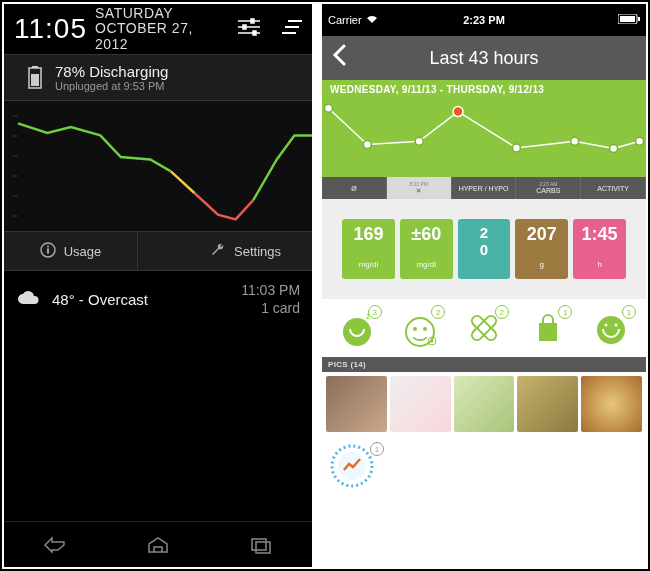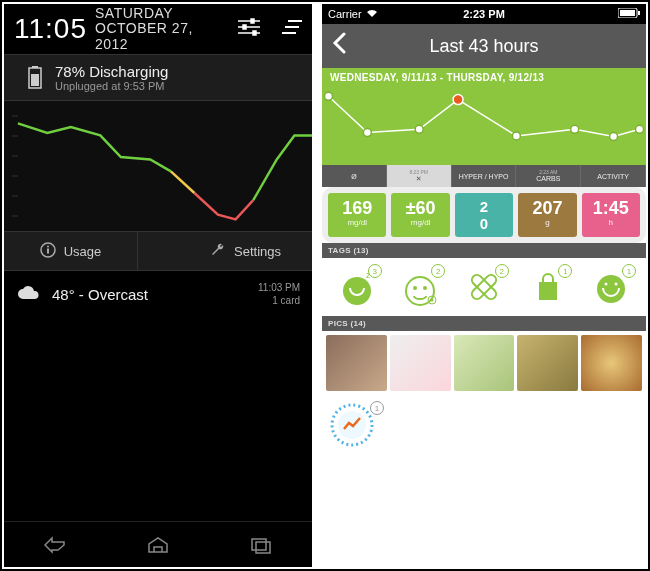--- a/index.html
+++ b/index.html
@@ -42,52 +42,52 @@
   .batt-title { font-size: 15px; color: #eee; }
   .batt-sub { font-size: 11px; color: #999; }
   .pl-chart { height: 130px; background: #0e0e0e; position: relative; }
   .pl-chart svg { width:100%; height:100%; }
   .pl-tabs { display:flex; height:40px; background:#1d1d1d; border-top:1px solid #333; border-bottom:1px solid #333;}
   .pl-tab { flex:1; display:flex; align-items:center; justify-content:center; gap:8px; font-size:13px; color:#ccc;}
   .pl-tab + .pl-tab { border-left:1px solid #333;padding-left:41px; }
   .pl-weather { display:flex; align-items:center; padding:10px 12px; gap:12px; background:#000;}
   .cloud-icon { width:24px; height:18px; }
   .w-main { font-size:15px; color:#eee; }
-  .w-right { margin-left:auto; text-align:right; font-size:10px; color:#999; line-height:1.3;}
+  .w-right { margin-left:auto; text-align:right; font-size:14px; color:#999; line-height:1.3;}
   .pl-spacer { flex:1; background:#000; }
   .pl-navbar { height:46px; background:#000; display:flex; justify-content:space-around; align-items:center; border-top:1px solid #222;}
   .nav-shape { width:34px; height:22px; display:flex; align-items:center; justify-content:center;}
   
   
   .phone-right {
     width: 326px;
     height: 563px;
     margin: 2px 2px 2px 2px;
     background: #fff;
     color: #333;
     display:flex; flex-direction:column;
     position:relative;
   }
-  .pr-status { height:20px; background:#000; color:#fff; display:flex; align-items:center; padding:0 6px; font-size:11px; justify-content:space-between;}
+  .pr-status { height:32px; background:#000; color:#fff; display:flex; align-items:center; padding:0 6px; font-size:11px; justify-content:space-between;}
   .pr-status .mid { position:absolute; left:0; right:0; text-align:center; font-weight:600;}
   .pr-nav { height:44px; background:#585858; color:#fff; display:flex; align-items:center; justify-content:center; position:relative; font-size:18px; font-weight:300;}
   .pr-back { position:absolute; left:10px; font-size:24px; font-weight:600;}
   .pr-daterange { background:#8cc63f; color:#fff; font-size:10px; font-weight:600; padding:4px 8px; letter-spacing:0.3px;}
   .pr-chart { height:78px; background:#8cc63f; position:relative; }
   .pr-chart svg { width:100%; height:100%; }
   .pr-segbar { height:22px; background:#585858; display:flex; }
   .seg { flex:1; color:#eee; font-size:7px; display:flex; flex-direction:column; align-items:center; justify-content:center; border-right:1px solid #6a6a6a; padding:1px 0; line-height:1;}
   .seg.active { background:#d9d9d9; color:#585858; position:relative;}
   .seg .t { font-size:5px; color:#bbb;}
   .seg.active .t { color:#888;}
   .seg.active::before { content:""; position:absolute; top:-5px; left:50%; margin-left:-5px; border:5px solid transparent; border-bottom-color:#d9d9d9;}
-  .pr-metrics { display:flex; gap:5px; padding:6px; background:#eee;border-radius:11px;}
+  .pr-metrics { display:flex; gap:5px; padding:20px; background:#eee;}
   .metric { flex:1; border-radius:3px; color:#fff; text-align:center; padding:6px 2px 4px; }
   .metric .v { font-size:18px; font-weight:600; line-height:1;}
-  .metric .u { font-size:8px; opacity:0.9; margin-top:1px;}
+  .metric .u { font-size:8px; opacity:0.9; margin-top:17px;}
   .m-green { background:#8cc63f; }
   .m-teal { background:#4ab3a7; }
   .m-brown { background:#9c7a3f; }
   .m-pink { background:#e8618c; }
   .sec-hdr { background:#585858; color:#ddd; font-size:8px; font-weight:600; padding:3px 6px; letter-spacing:0.3px;}
   .pr-tags { display:flex; padding:8px 4px; gap:2px; background:#fff;}
   .tag { flex:1; position:relative; display:flex; align-items:center; justify-content:center;}
   .tag-badge { position:absolute; top:-2px; right:6px; width:14px; height:14px; border-radius:50%; border:1px solid #8cc63f; font-size:8px; color:#8cc63f; display:flex; align-items:center; justify-content:center; background:#fff;}
   .pr-pics { display:flex; gap:3px; padding:4px; background:#fff;}
   .pic { flex:1; height:56px; border-radius:2px; background:#ccc; }
@@ -301,21 +301,20 @@
     <div class="metric m-brown">
         <div class="v">207</div>
         <div class="u">g</div>
       </div>
     <div class="metric m-pink">
         <div class="v">1:45</div>
         <div class="u">h</div>
       </div>
   </div>
 
-  <div class="sec-hdr">TAGS (13)</div>
   <div class="pr-tags">
     <div class="tag">
       <svg width="42" height="42" viewBox="0 0 42 42">
           <circle cx="21" cy="25" r="14" fill="#8cc63f"></circle>
           <path d="M14 22a7 7 0 0 0 14 0" fill="none" stroke="#fff" stroke-width="2"></path>
           <text x="30" y="12" font-size="9" fill="#8cc63f">z</text>
           <text x="34" y="8" font-size="7" fill="#8cc63f">z</text>
         </svg>
       <span class="tag-badge">3</span>
     </div>

